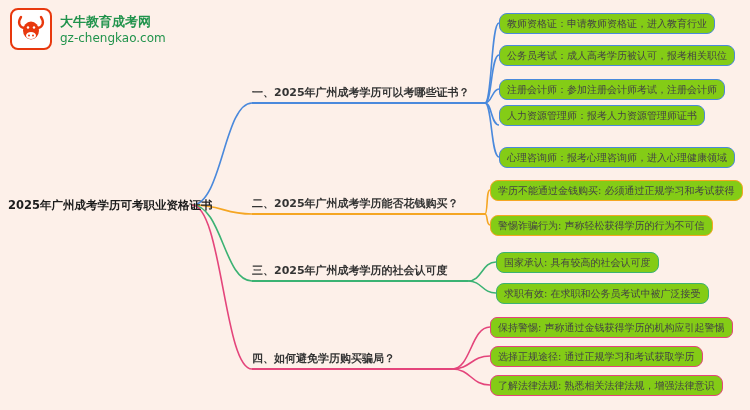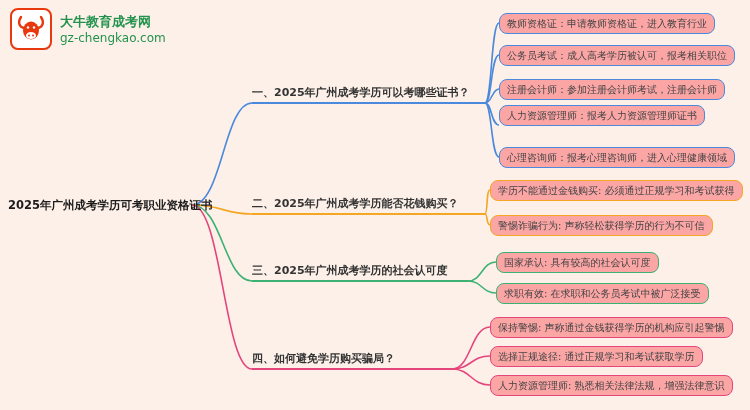--- a/index.html
+++ b/index.html
@@ -38,21 +38,21 @@
   .branch-title {
     position: absolute;
     font-size: 11px; font-weight: bold; color: #333;
     line-height: 13px; padding-bottom: 3px;
     border-bottom: 2px solid var(--c, #999);
     white-space: nowrap; overflow: hidden;
   }
 
   .leaf {
     position: absolute;
-    background: #fca5a5;
+    background: #84cc16;
     border: 1px solid var(--c, #999);
     border-radius: 8px;
     font-size: 10px; color: #444; line-height: 13px;
     padding: 3px 7px;
     white-space: nowrap;
   }
 </style>
 </head>
 <body>
 
@@ -113,17 +113,17 @@
   <div class="leaf" style="left: 499px; top: 79px; --c: #4a89dc;">注册会计师：参加注册会计师考试，注册会计师</div>
   <div class="leaf" style="left: 499px; top: 105px; --c: #4a89dc;">人力资源管理师：报考人力资源管理师证书</div>
   <div class="leaf" style="left: 499px; top: 147px; --c: #4a89dc;">心理咨询师：报考心理咨询师，进入心理健康领域</div>
 
   <div class="leaf" style="left: 490px; top: 180px; --c: #f5a623;">学历不能通过金钱购买: 必须通过正规学习和考试获得</div>
   <div class="leaf" style="left: 490px; top: 215px; --c: #f5a623;">警惕诈骗行为: 声称轻松获得学历的行为不可信</div>
 
   <div class="leaf" style="left: 496px; top: 252px; --c: #3bb273;">国家承认: 具有较高的社会认可度</div>
   <div class="leaf" style="left: 496px; top: 283px; --c: #3bb273;">求职有效: 在求职和公务员考试中被广泛接受</div>
 
-  <div class="leaf" style="left: 490px; top: 317px; --c: #e4457b;">保持警惕: 声称通过金钱获得学历的机构应引起警惕</div>
+  <div class="leaf" style="left: 490px; top: 317px; border-radius: 7px; --c: #e4457b;">保持警惕: 声称通过金钱获得学历的机构应引起警惕</div>
   <div class="leaf" style="left: 490px; top: 346px; border-radius: 8px; --c: #e4457b;">选择正规途径: 通过正规学习和考试获取学历</div>
-  <div class="leaf" style="left: 490px; top: 375px; --c: #e4457b;">人力资源管理师: 熟悉相关法律法规，增强法律意识</div>
+  <div class="leaf" style="left: 490px; top: 375px; --c: #e4457b;">了解法律法规: 熟悉相关法律法规，增强法律意识</div>
 
 </div>
 
 </body></html>

